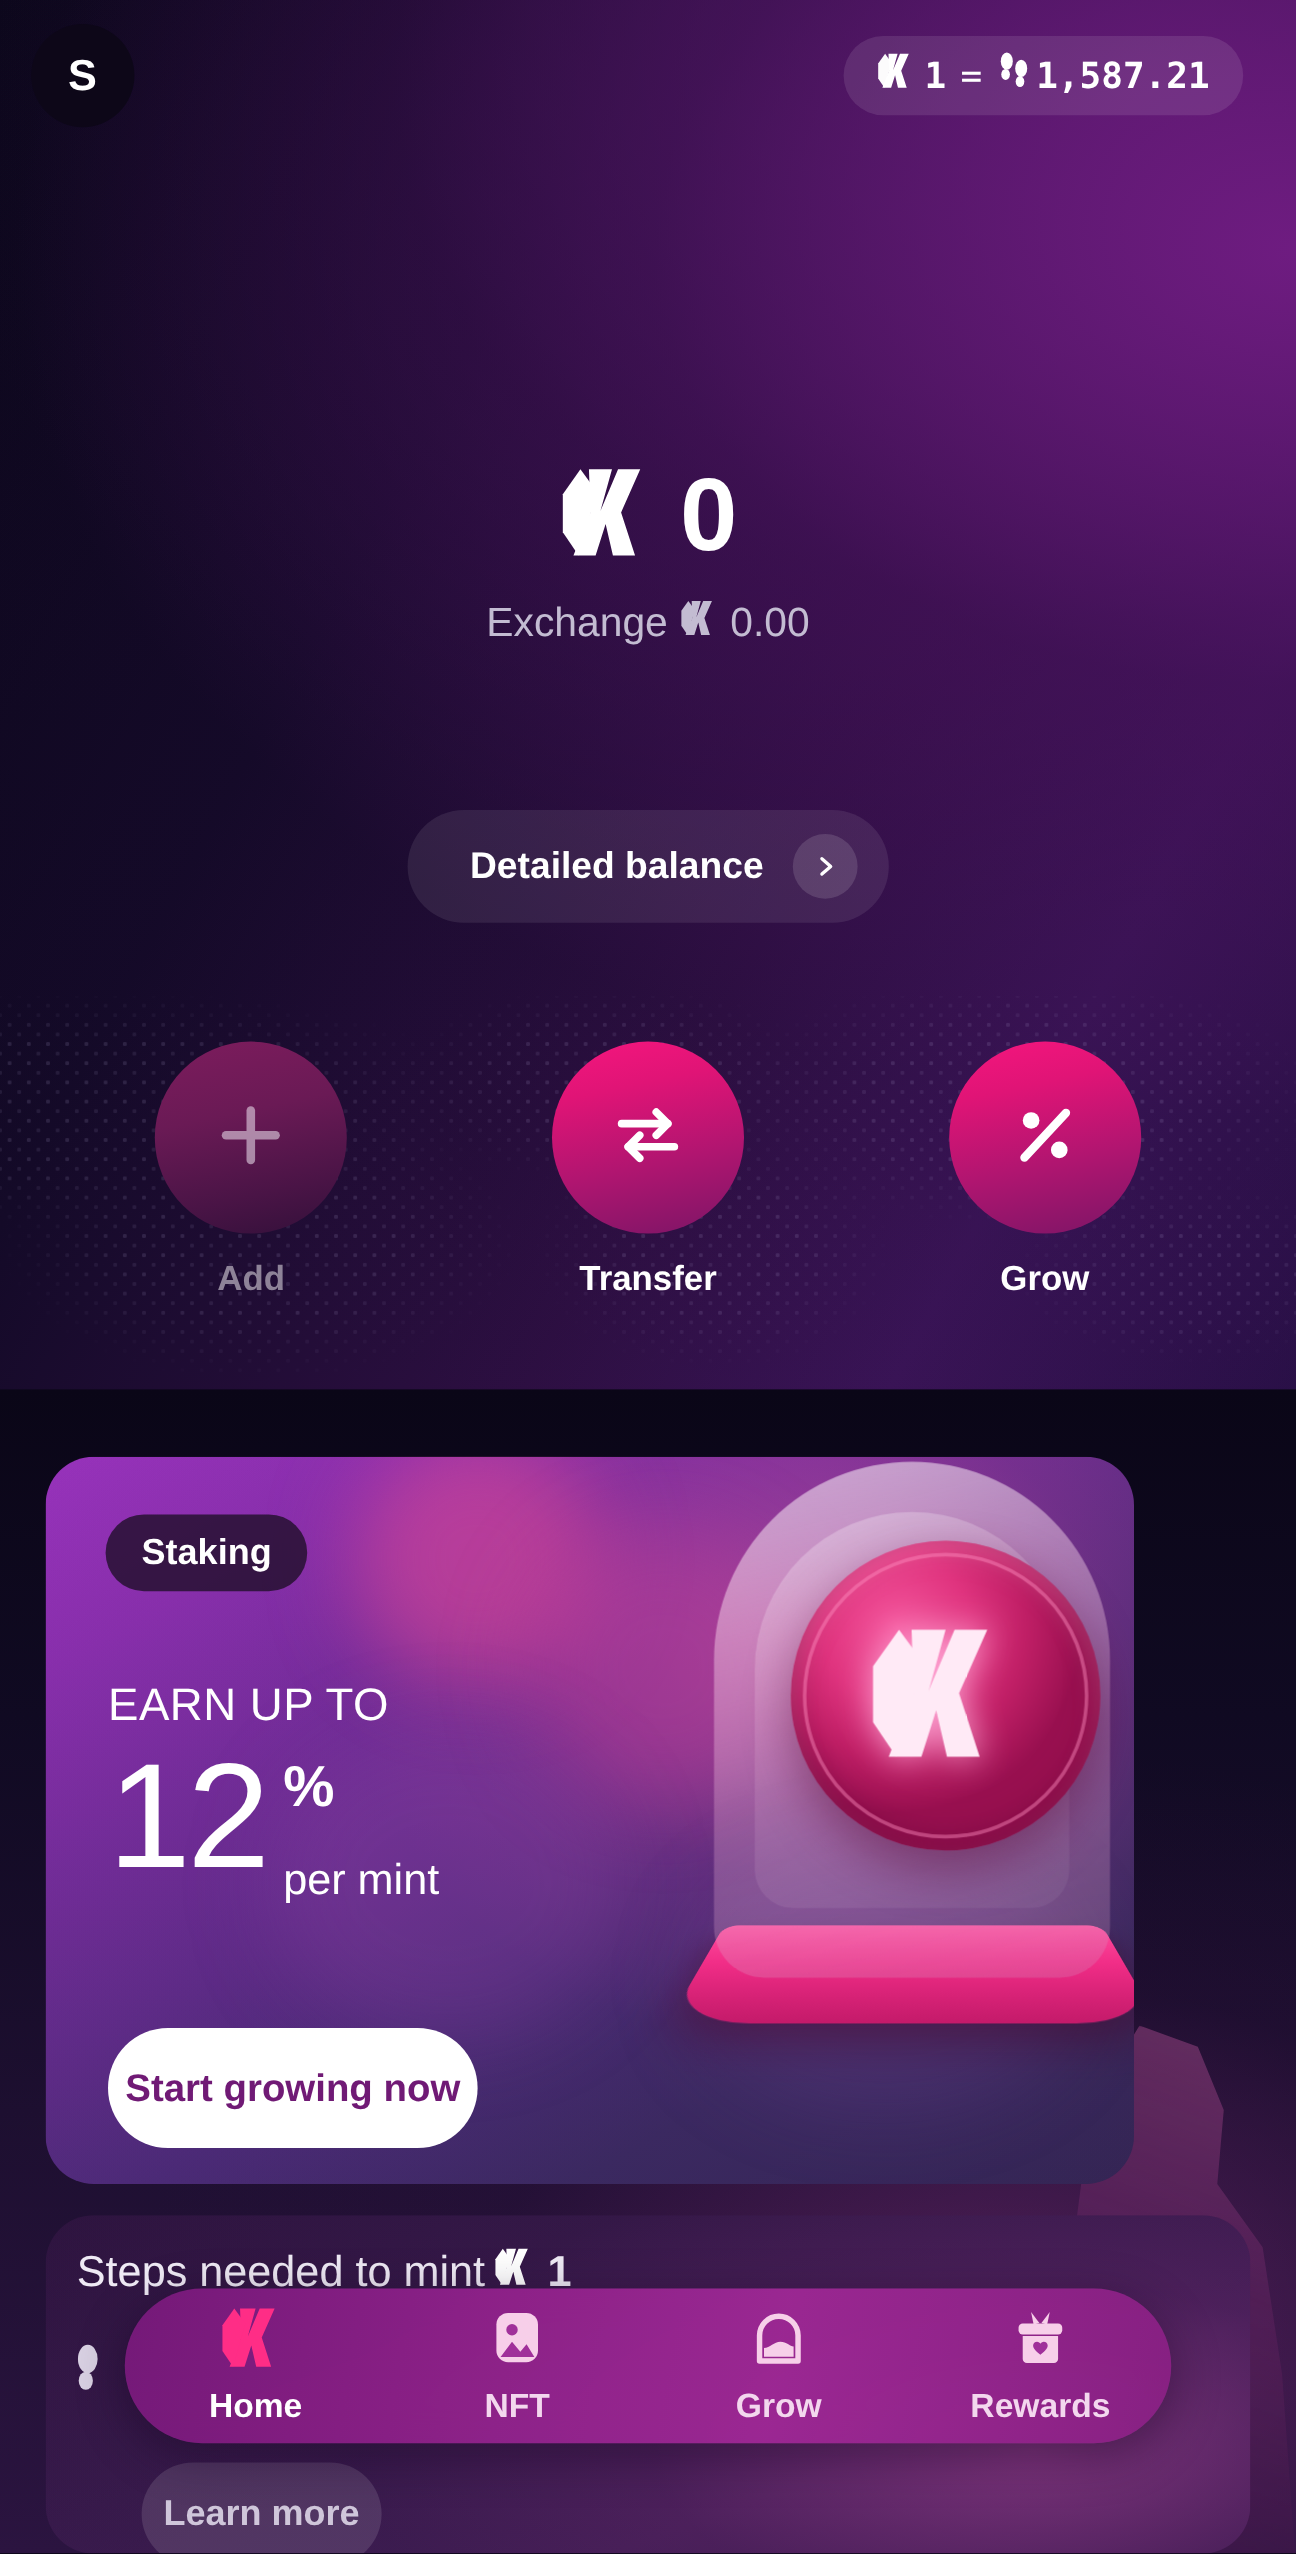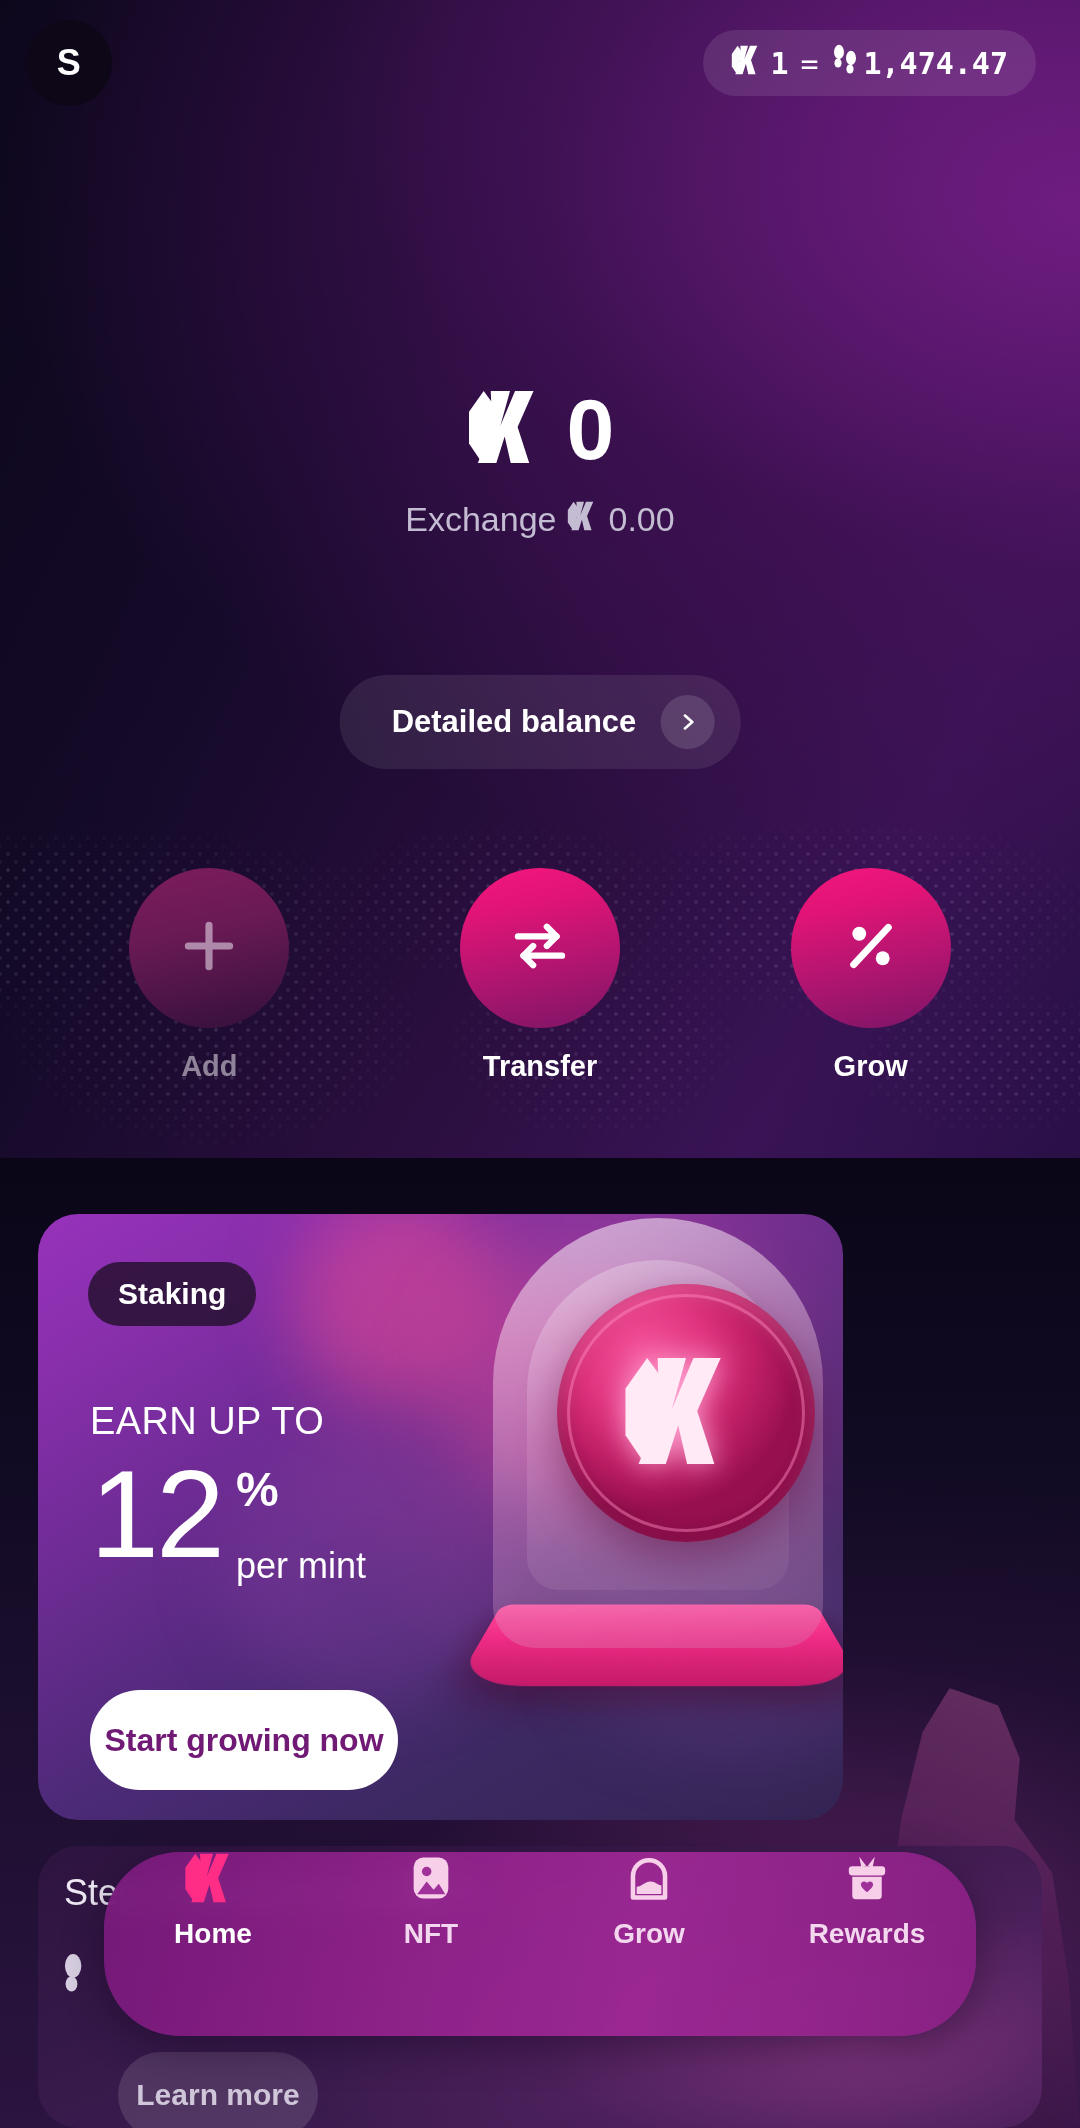--- a/index.html
+++ b/index.html
@@ -199,21 +199,21 @@
     font-weight: 700;
   }
   .action.on .lbl { color: #ffffff; }
   .action.off .lbl { color: #8e8398; }
   .action.off .circle svg { opacity: .55; }
 
   
   .staking-card {
     position: absolute;
     left: 38px; top: 1214px;
-    width: 805px; height: 606px;
+    width: 907px; height: 606px;
     border-radius: 40px;
     overflow: hidden;
     background:
       radial-gradient(62% 78% at 72% 26%, rgba(236,96,170,0.48) 0%, rgba(170,60,150,0.26) 42%, rgba(90,40,120,0.06) 72%),
       linear-gradient(150deg, #9b33bf 0%, #8a2fae 16%, #6f2c96 34%, #4a2a76 58%, #39295f 76%, #322552 100%);
     cursor: pointer;
   }
   
   .blob {
     position: absolute;
@@ -367,26 +367,26 @@
     color: #cfc6da;
     font-size: 30px;
     font-weight: 700;
     cursor: pointer;
   }
 
   
   .navbar {
     position: absolute;
     left: 104px; bottom: 92px;
-    width: 872px; height: 184px;
+    width: 872px; height: 129px;
     border-radius: 76px;
     background: linear-gradient(100deg, rgba(122,26,124,0.93) 0%, rgba(146,34,140,0.93) 34%, rgba(160,40,150,0.93) 62%, rgba(138,32,132,0.93) 100%);
     backdrop-filter: blur(14px);
     display: flex;
-    align-items: flex-start;
+    align-items: center;
     box-shadow: 0 10px 40px rgba(20,4,30,0.45);
   }
   .nav-item {
     flex: 1;
     display: flex; flex-direction: column; align-items: center;
     gap: 10px;
     cursor: pointer;
   }
   .nav-item .nlbl {
     font-size: 28px;
@@ -425,21 +425,21 @@
       <span>1</span>
       <span class="eq">=</span>
       <span class="foot">
         <svg width="28" height="32" viewBox="0 0 28 32" fill="#fff">
           <ellipse cx="8" cy="8" rx="5" ry="7.2"></ellipse>
           <ellipse cx="7" cy="19" rx="3.6" ry="4.6"></ellipse>
           <ellipse cx="20" cy="14" rx="5" ry="7.2"></ellipse>
           <ellipse cx="19" cy="25" rx="3.6" ry="4.6"></ellipse>
         </svg>
       </span>
-      <span>1,474.47</span>
+      <span>1,587.21</span>
     </div>
   </div>
 
   <div class="balance-wrap">
     <div class="balance-main">
       <span class="swlogo">
         <svg width="86" height="76" viewBox="0 0 34 30" fill="#fff">
           <path d="M9.4 0.8 L17.0 0.8 L13.2 14.5 L19.0 0.8 L26.3 0.8 L20.0 15.0 L24.6 29.2 L17.3 29.2 L14.9 18.8 L11.6 29.2 L4.3 29.2 L9.9 15.0 Z"></path>
           <path d="M0.8 9.0 L6.6 0.8 L12.0 8.2 L6.0 29.2 L0.8 21.5 Z"></path>
         </svg>

